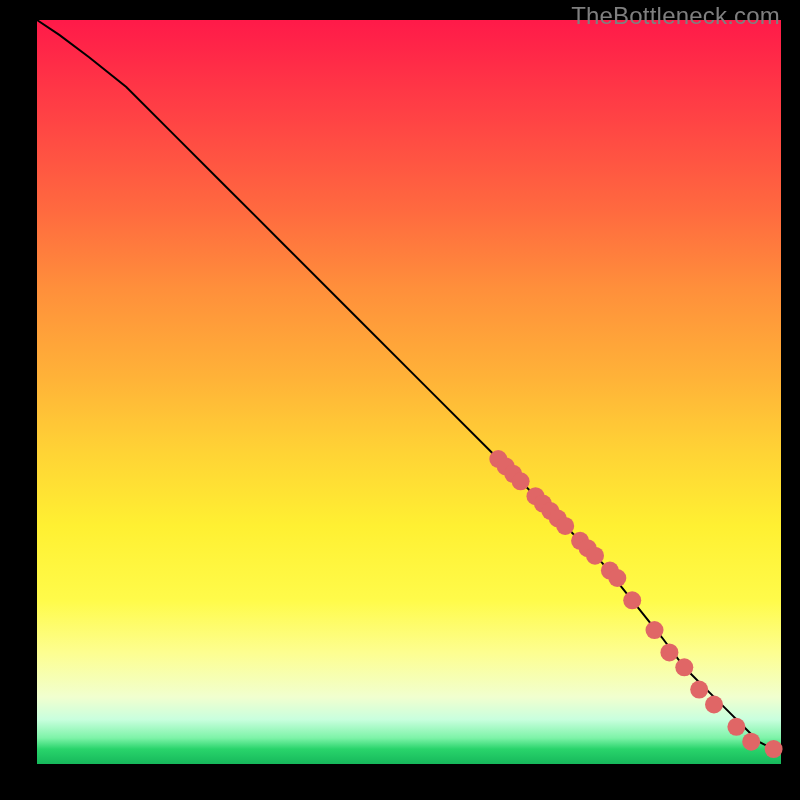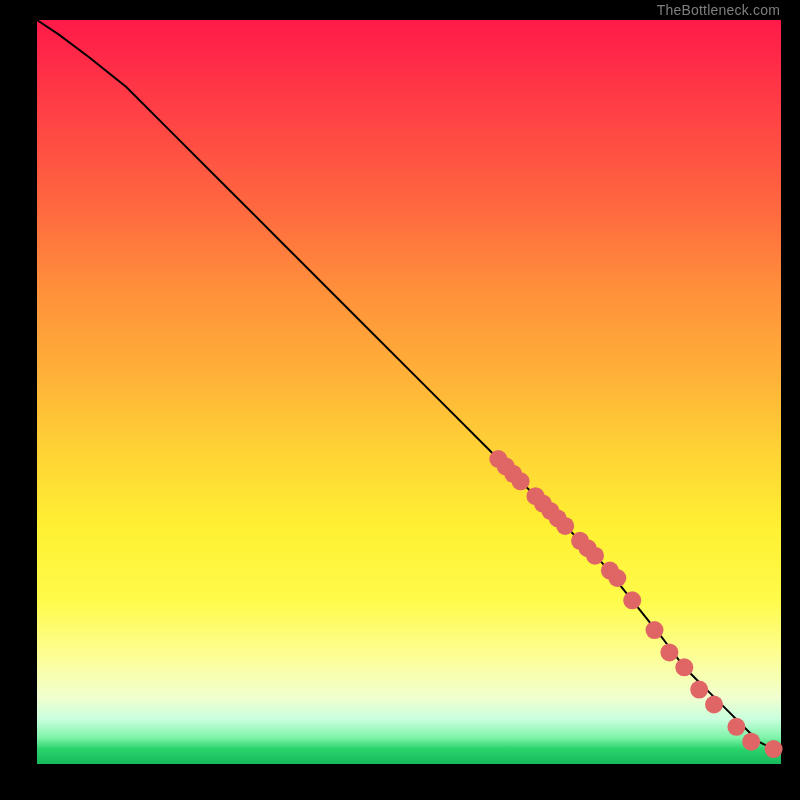--- a/index.html
+++ b/index.html
@@ -39,21 +39,21 @@
       #7df3a8 96.5%,
       #29d46b 98%,
       #16b85b 100%
     );
   }
   .watermark {
     position: absolute;
     top: 2px;
     right: 20px;
     color: #7f7f7f;
-    font-size: 14px;
+    font-size: 24px;
     font-weight: 500;
     letter-spacing: 0.2px;
     user-select: none;
   }
   svg.overlay {
     position: absolute;
     left: 0;
     top: 0;
     width: 800px;
     height: 800px;

